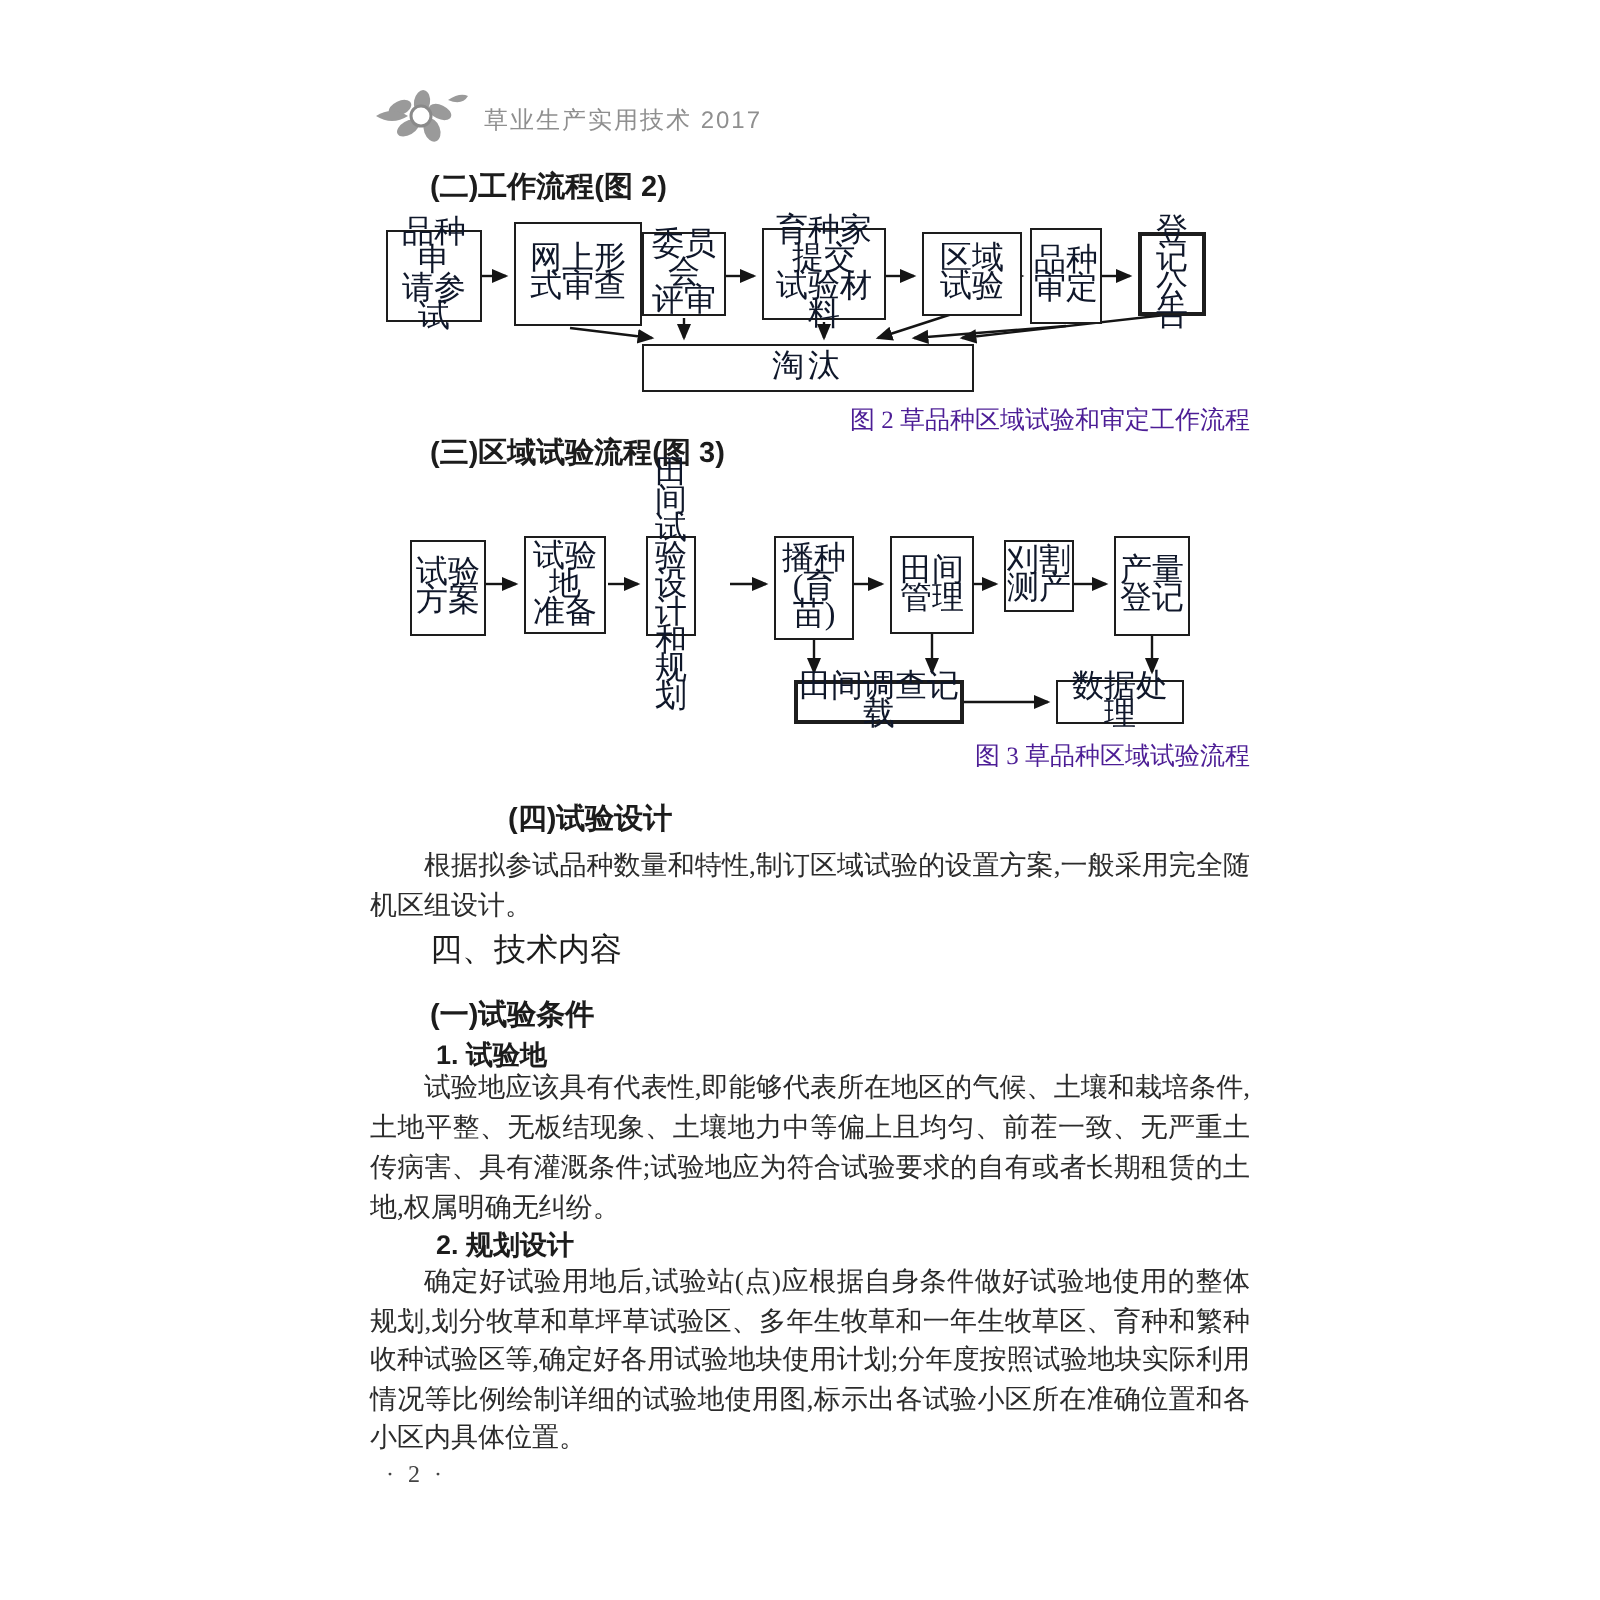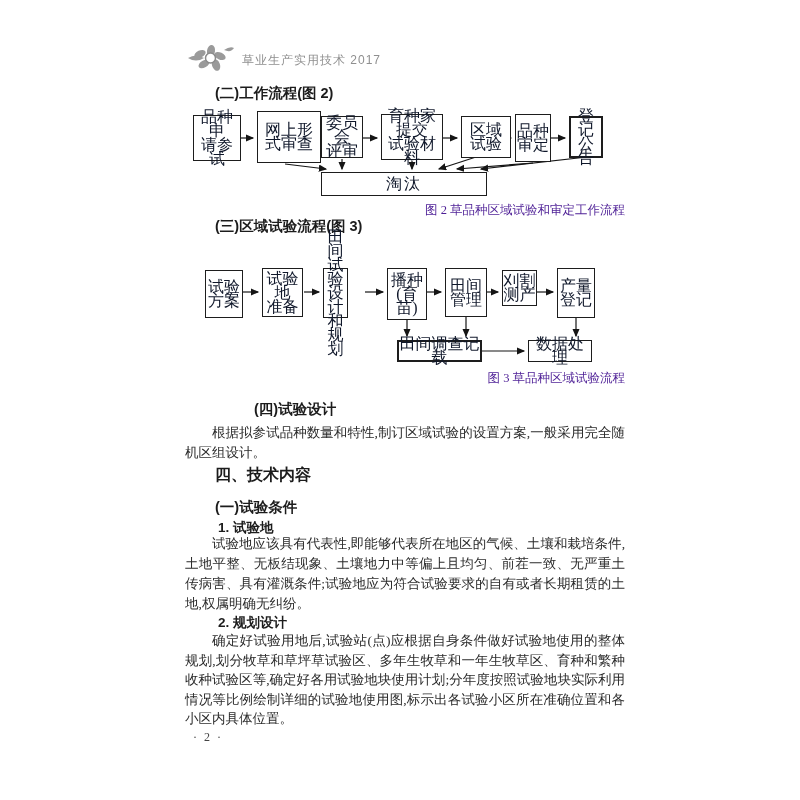--- a/index.html
+++ b/index.html
@@ -3,21 +3,21 @@
 <meta charset="utf-8">
 <style>
   html,body{margin:0;padding:0;background:#fff;}
   #page{position:relative;width:800px;height:800px;background:#ffffff;overflow:hidden;
         font-family:"Liberation Serif","DejaVu Serif",serif;color:#222;}
   .abs{position:absolute;}
   
   .book-title{font-family:"Liberation Sans","DejaVu Sans",sans-serif;font-size:12px;color:#8f8f8f;letter-spacing:1px;}
   
   .h-sub{font-family:"Liberation Sans","DejaVu Sans",sans-serif;font-weight:bold;font-size:14.5px;color:#1c1c1c;}
-  .h-main{font-family:"Liberation Sans","DejaVu Sans",sans-serif;font-weight:bold;font-size:16px;color:#1c1c1c;}
+  .h-main{font-family:"Liberation Sans","DejaVu Sans",sans-serif;font-weight:normal;font-size:16px;color:#1c1c1c;}
   .h-num{font-size:13.5px;font-weight:bold;color:#1c1c1c;font-family:"Liberation Sans","DejaVu Sans",sans-serif;}
   
   .para{width:440px;font-size:13.5px;line-height:20px;text-align:justify;text-indent:2em;color:#2b2b2b;}
   
   .chart{position:absolute;}
   .fbox{position:absolute;border:1px solid #1d1d1d;background:#fff;display:flex;align-items:center;justify-content:center;
         text-align:center;font-size:16px;line-height:14px;white-space:pre-line;color:#0f172a;box-sizing:border-box;}
   .fbox.bold{border-width:2px;}
   .wide{letter-spacing:2px;}
   .caption{width:440px;text-align:right;font-size:12.5px;color:#4c1d95;}

